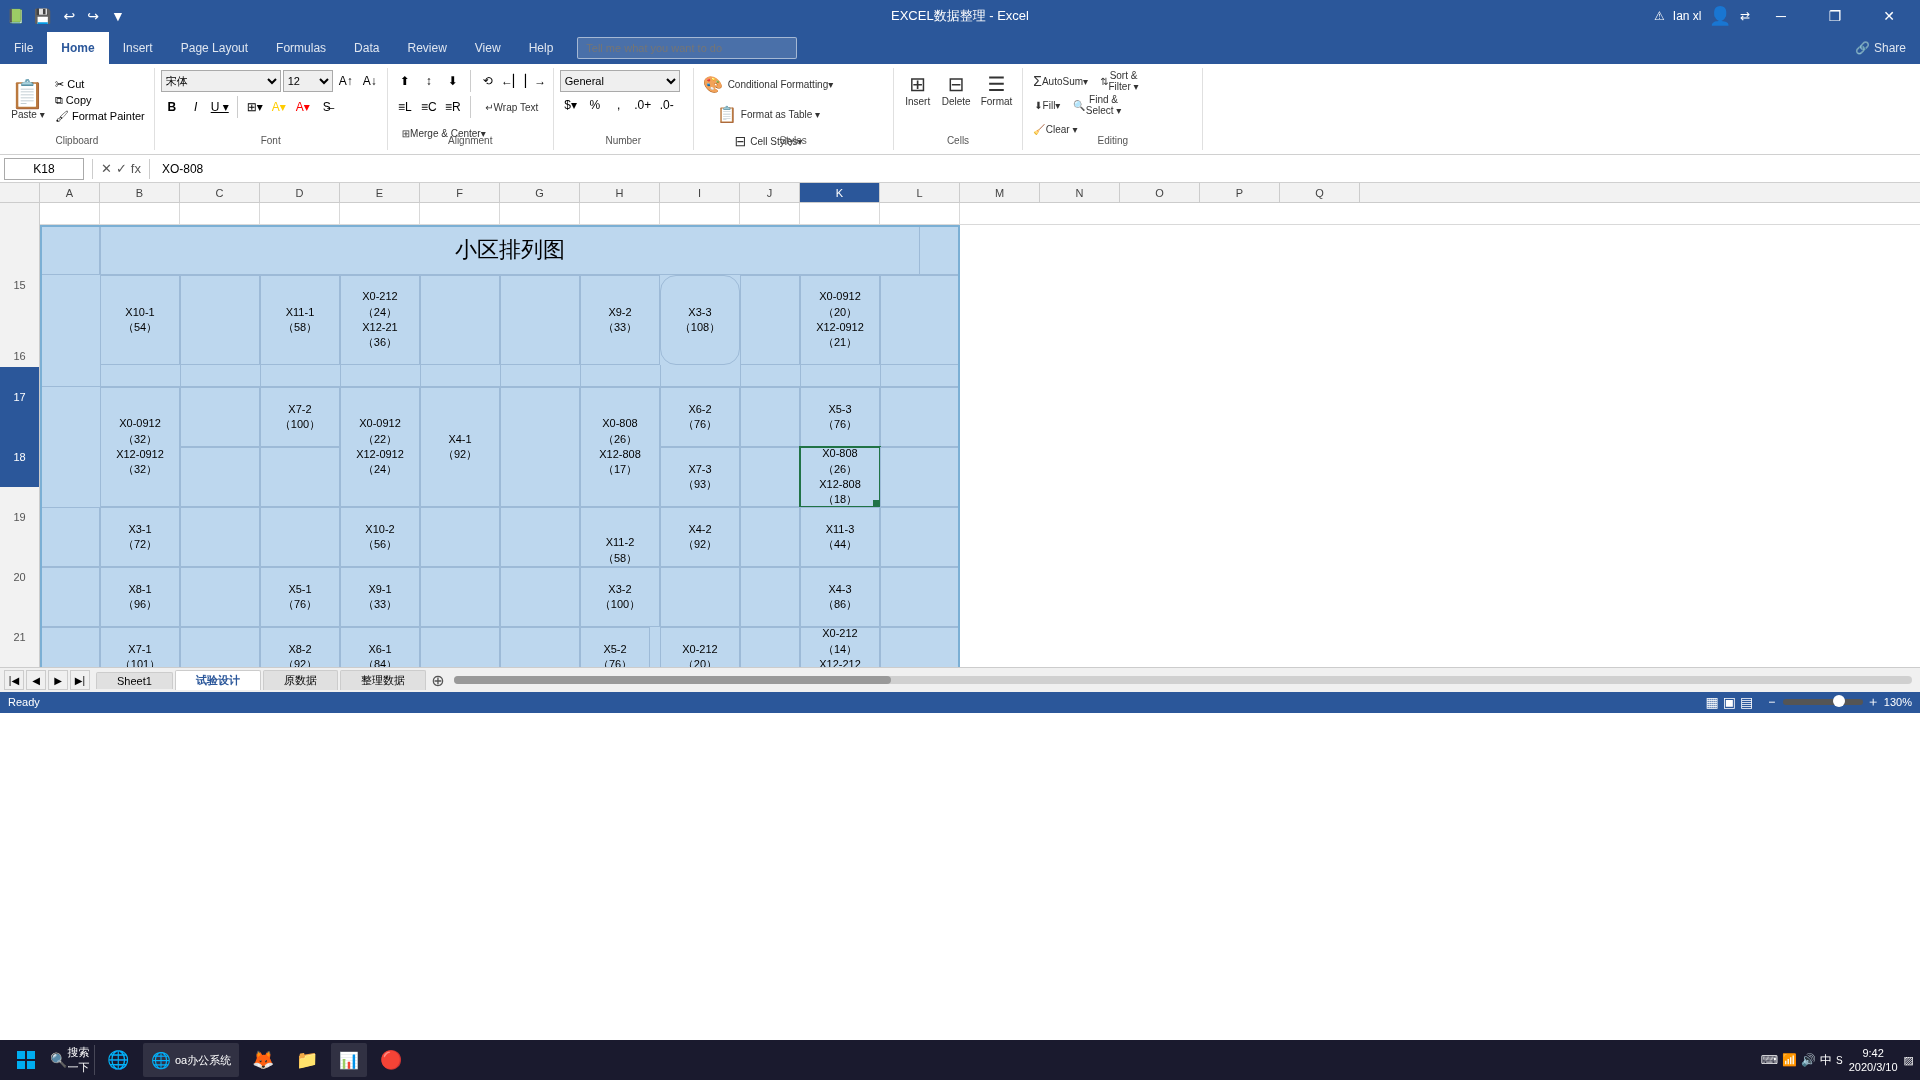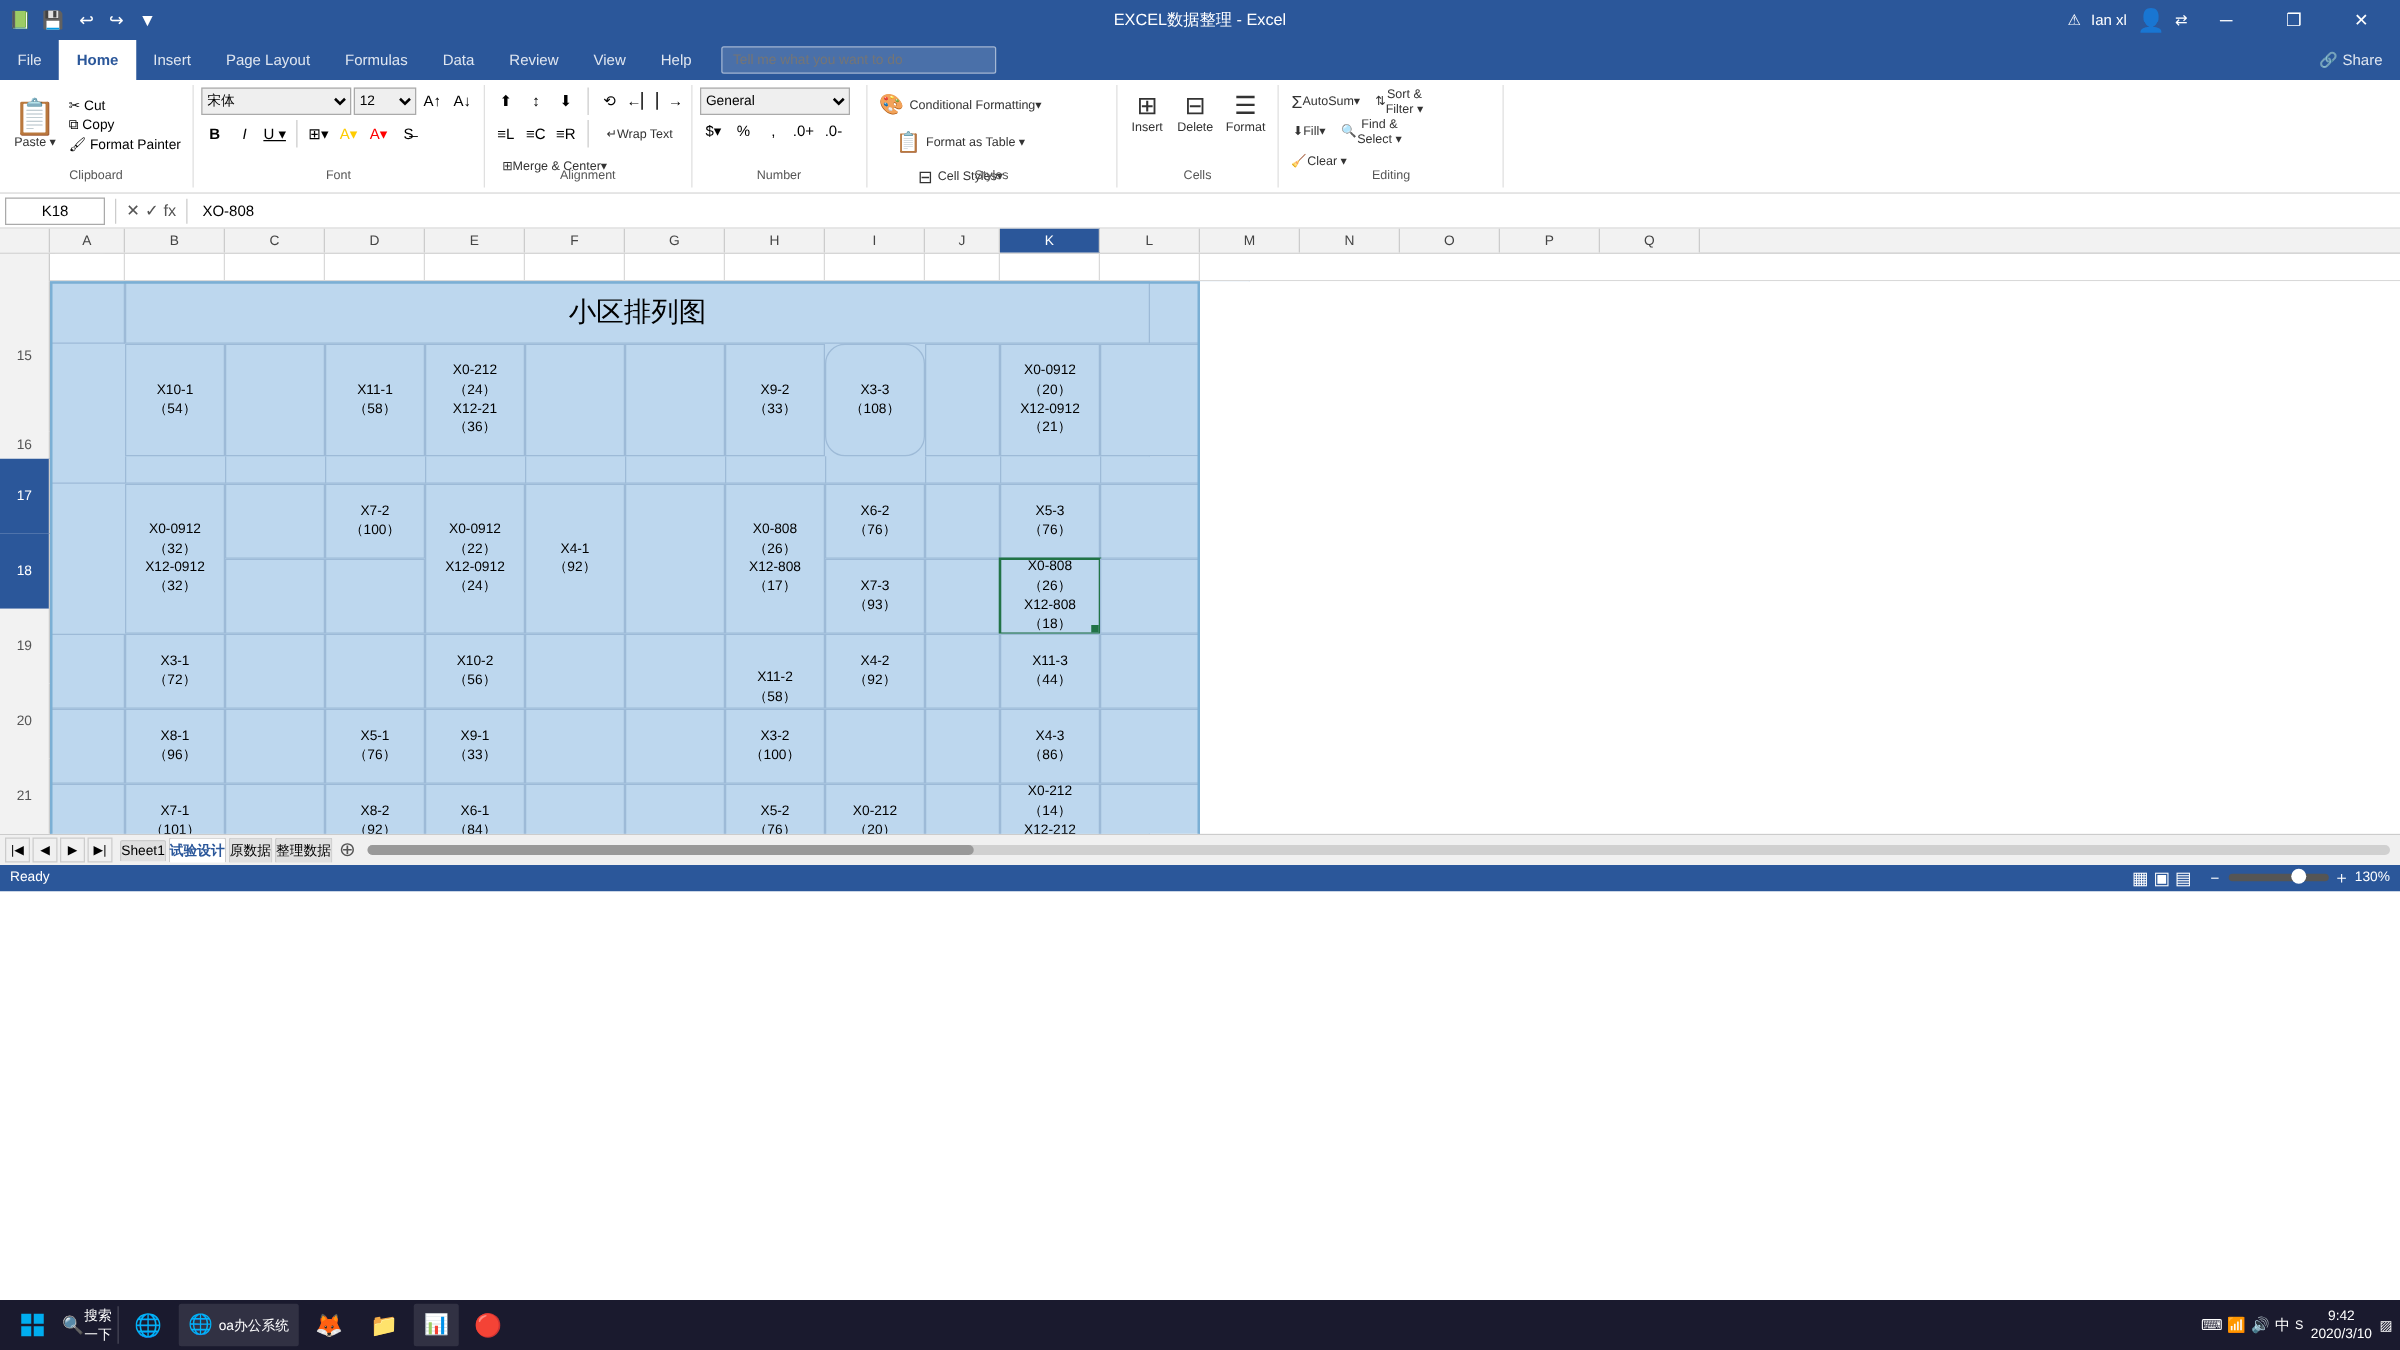--- a/index.html
+++ b/index.html
@@ -142,21 +142,21 @@
     .sheet-tabs {
       display: flex;
       align-items: center;
       height: 24px;
       background: #f0f0f0;
       border-top: 1px solid #d0d0d0;
       padding: 0 4px;
       gap: 2px;
     }
     .sheet-tab {
-      padding: 2px 0;
+      padding: 2px 20px;
       font-size: 11px;
       cursor: pointer;
       border: 1px solid #ccc;
       border-bottom: none;
       background: #e0e0e0;
       border-radius: 2px 2px 0 0;
     }
     .sheet-tab.active { background: #fff; font-weight: 600; color: #2b579a; }
     .sheet-nav { display: flex; gap: 2px; margin-right: 4px; }
     .sheet-nav-btn { width: 20px; height: 20px; border: 1px solid #ccc; background: #f0f0f0; cursor: pointer; display: flex; align-items: center; justify-content: center; font-size: 10px; }
@@ -752,21 +752,21 @@
 
     <div class="cell-merged" style="top:424px; left:300px; width:80px; height:60px;">
       <span class="cell-content">X6-1
 （84）</span>
     </div>
 
     <div class="cell-merged" style="top:424px; left:380px; width:80px; height:60px; background:#bdd7ee; border:1px solid #9dbad7;"></div>
 
     <div class="cell-merged" style="top:424px; left:460px; width:80px; height:60px; background:#bdd7ee; border:1px solid #9dbad7;"></div>
 
-    <div class="cell-merged" style="top:424px; left:540px; width:80px; height:60px;">
+    <div class="cell-merged" style="top:424px; left:540px; width:70px; height:60px;">
       <span class="cell-content">X5-2
 （76）</span>
     </div>
 
     <div class="cell-merged" style="top:424px; left:620px; width:80px; height:60px;">
       <span class="cell-content">X0-212
 （20）</span>
     </div>
 
     <div class="cell-merged" style="top:424px; left:700px; width:60px; height:60px; background:#bdd7ee; border:1px solid #9dbad7;"></div>

